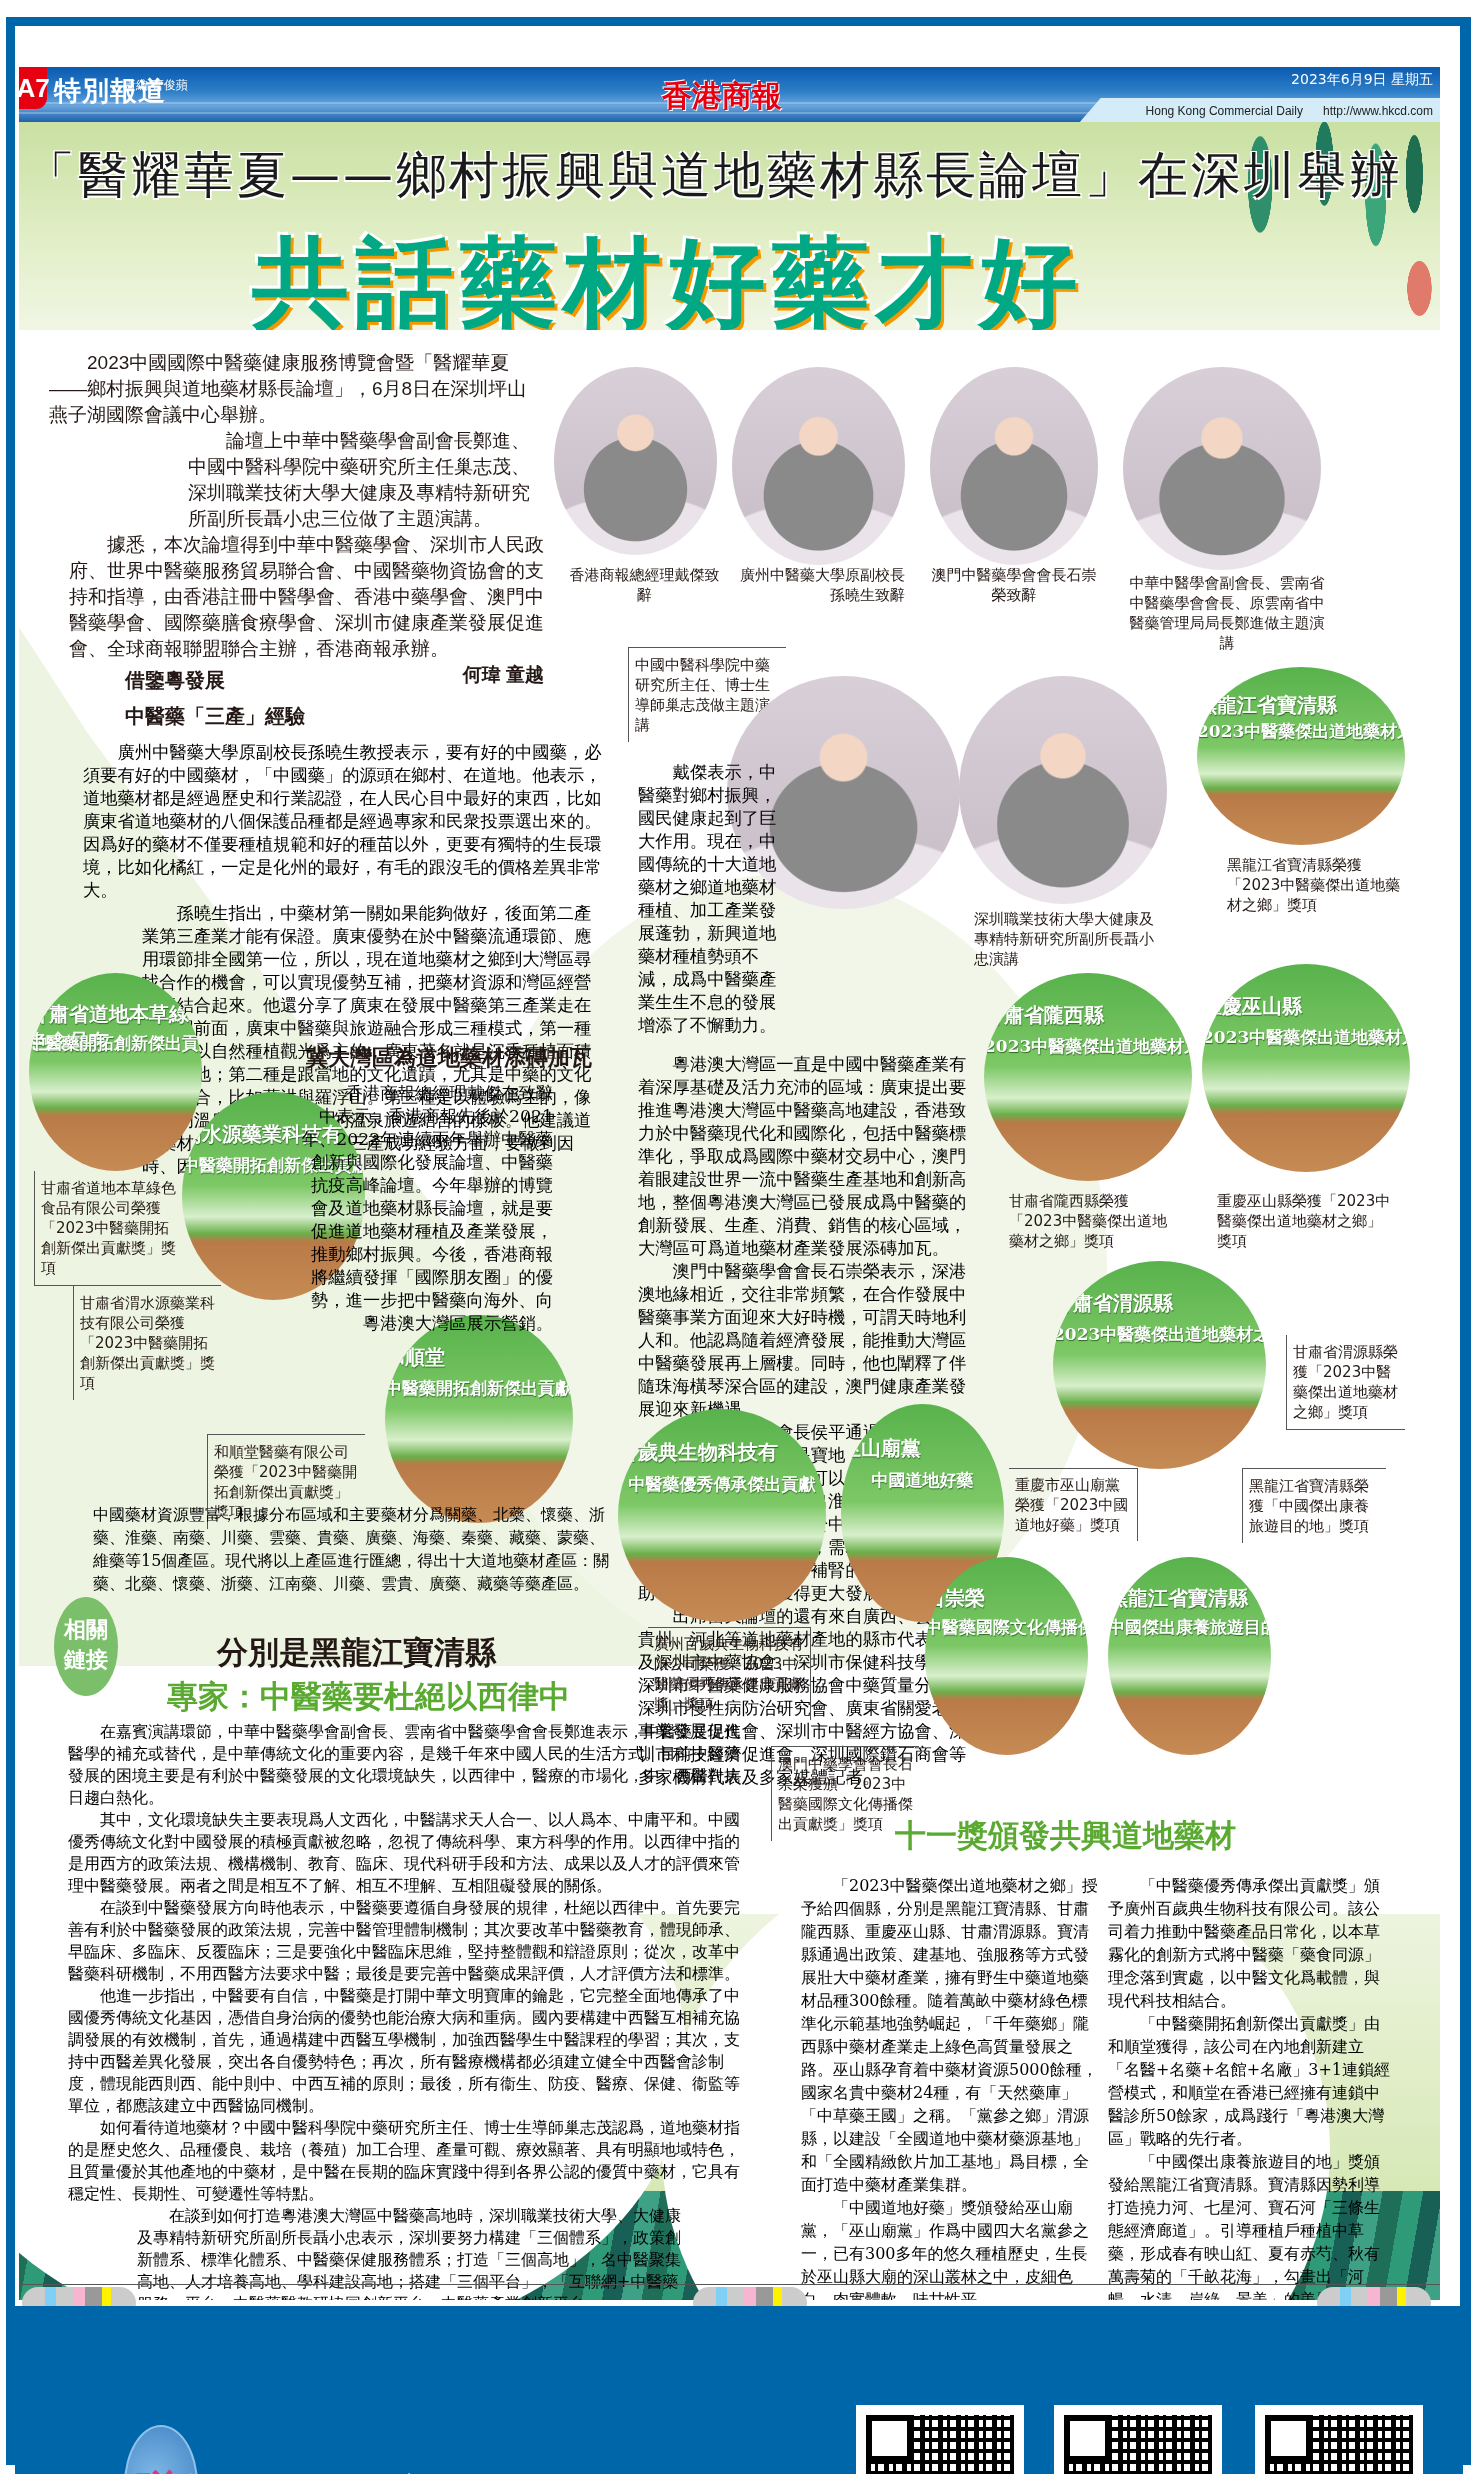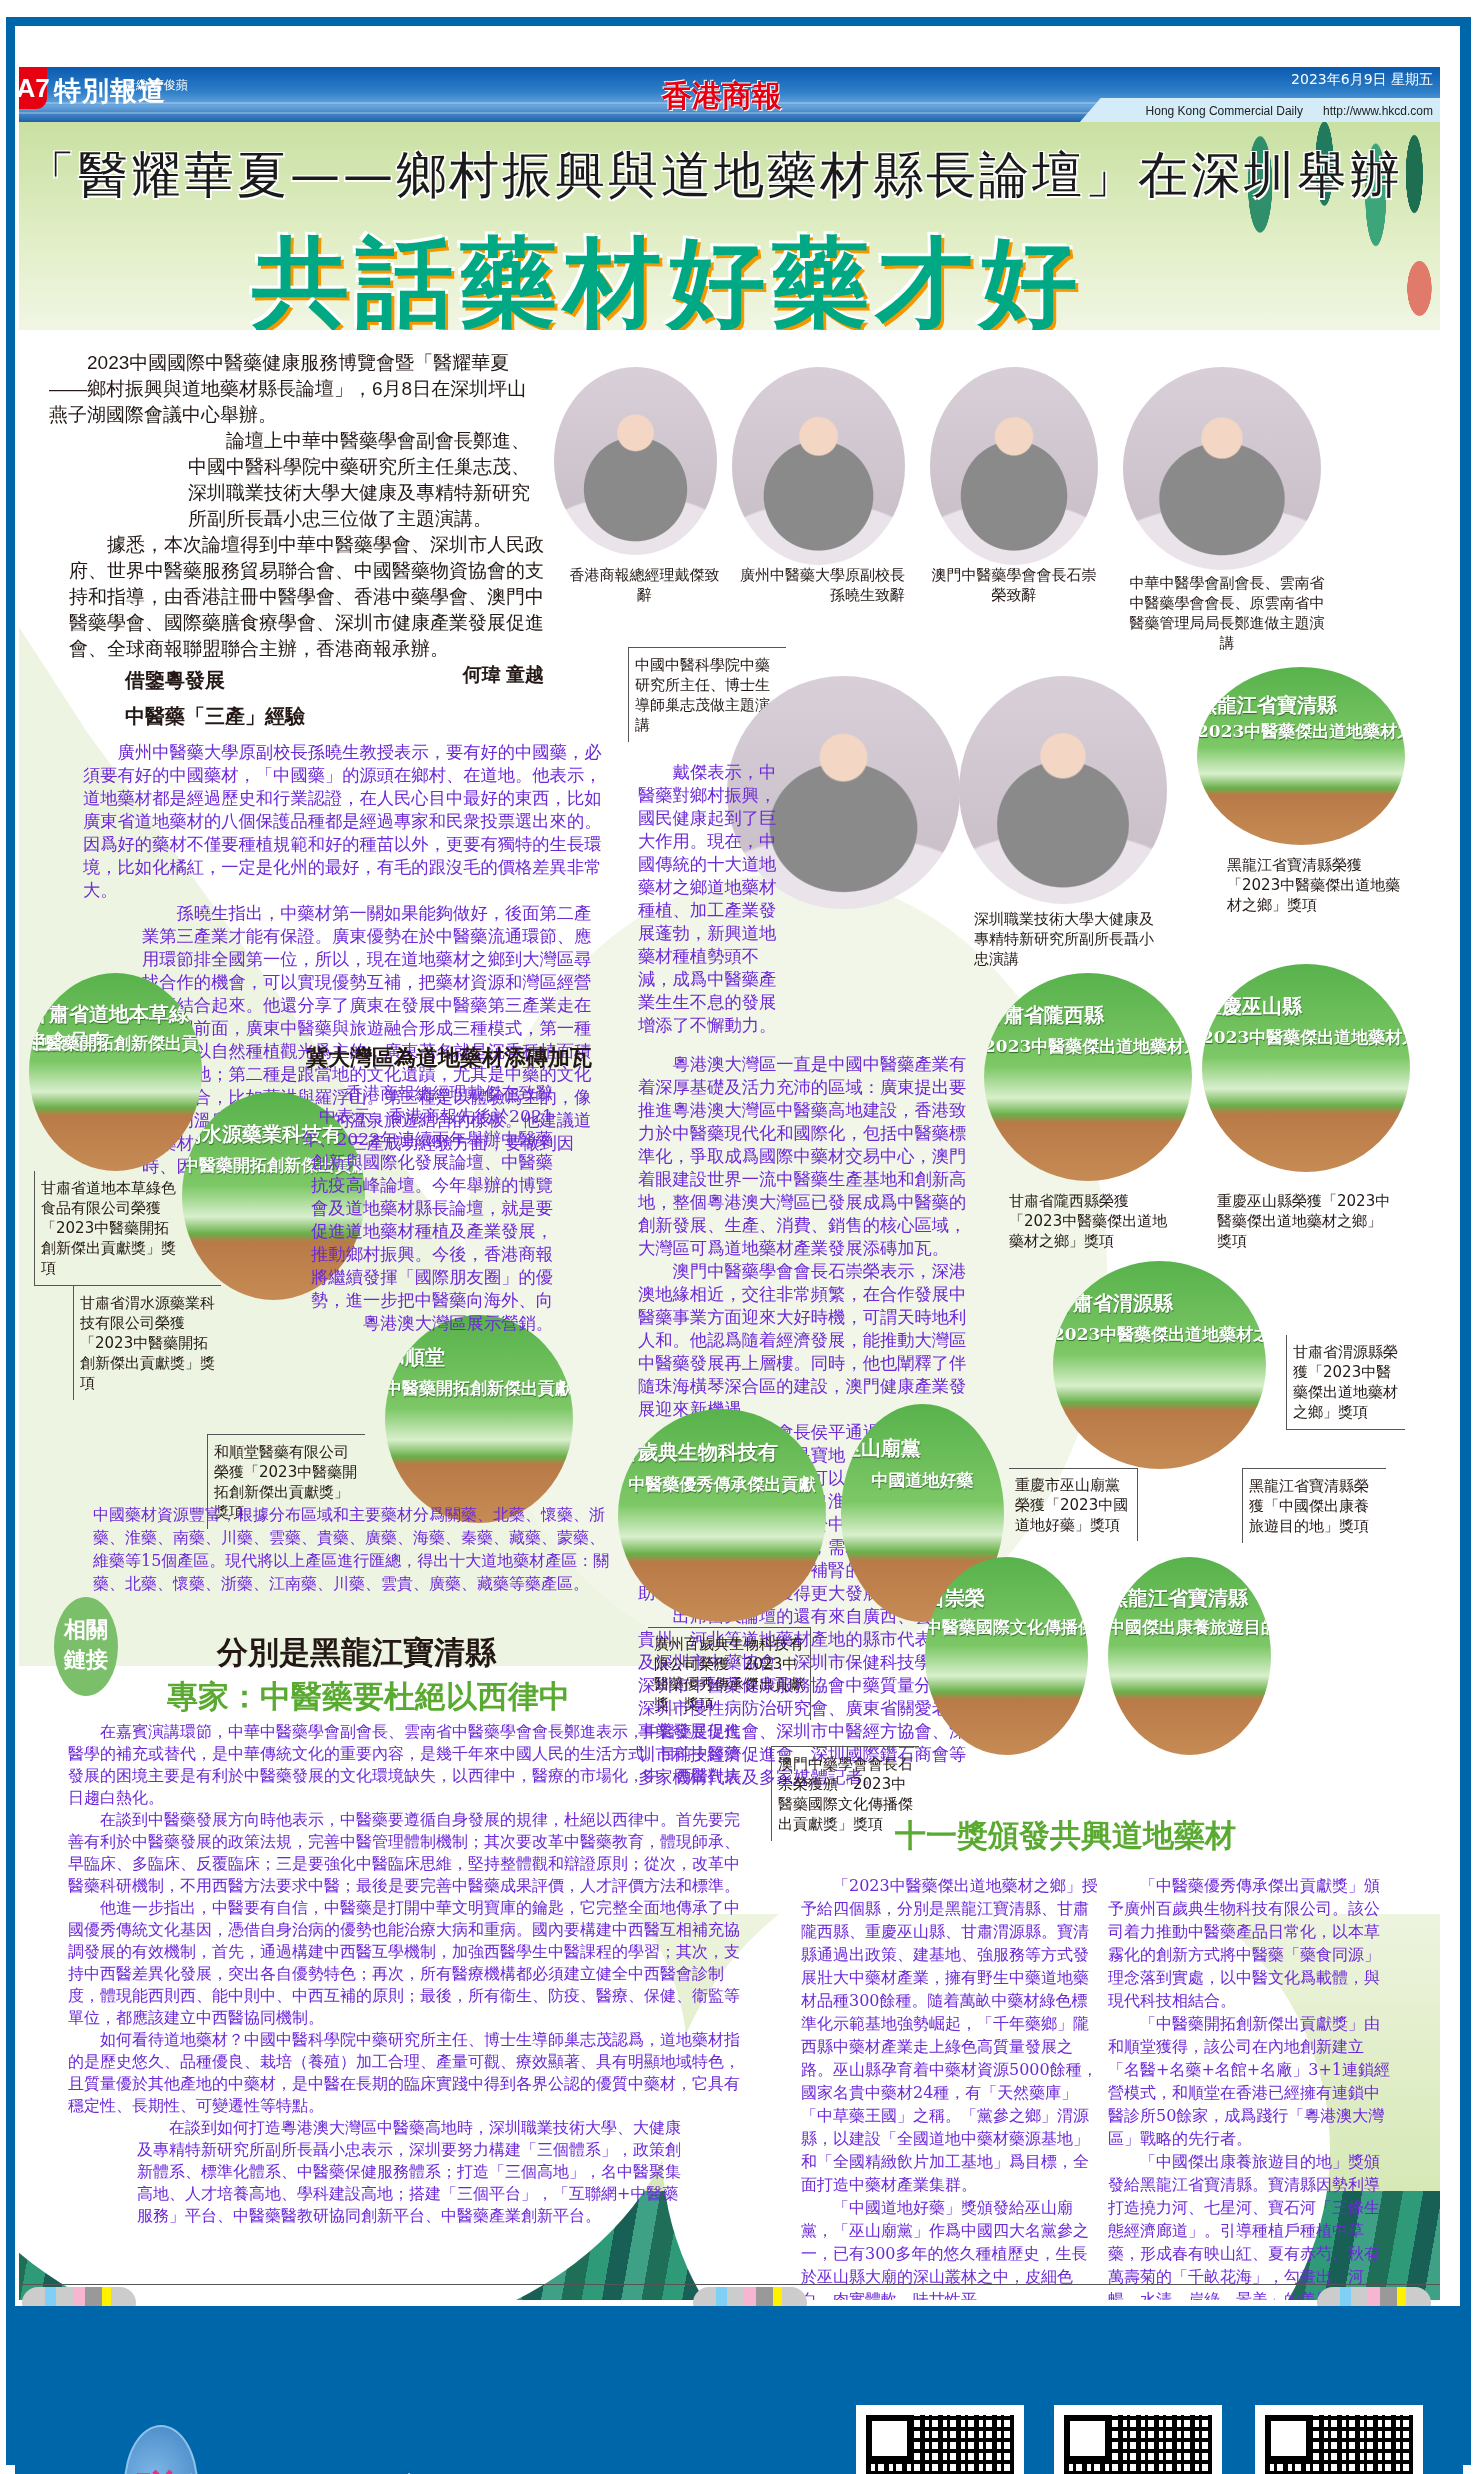--- a/index.html
+++ b/index.html
@@ -23,21 +23,21 @@
  radial-gradient(ellipse 14px 64px at 90% 25%,#1e6e52 60%,transparent 62%),
  radial-gradient(ellipse 20px 45px at 92% 80%,#e07a6a 60%,transparent 62%)}
 .kicker{position:absolute;left:6px;top:20px;width:1416px;text-align:left;font-size:50px;color:#1a1a1a;letter-spacing:3px;text-shadow:1.5px 1.5px 0 #fff,-1.5px -1.5px 0 #fff,1.5px -1.5px 0 #fff,-1.5px 1.5px 0 #fff;white-space:nowrap}
 .headline{position:absolute;left:233px;top:97px;font-size:97px;font-weight:bold;color:#00a984;letter-spacing:7px;text-shadow:-3px -3px 0 #fff,3px 3px 0 #f39800,3px -1.5px 0 #fff}
 .body{position:absolute;left:19px;top:330px;width:1421px;height:1970px;background:#fff;overflow:hidden}
 .bg1{position:absolute;left:0;top:297px;width:841px;height:1039px;background:#eef4e2;clip-path:polygon(0 0,8% 10%,62% 70%,100% 100%,0 100%)}
 .bg2{position:absolute;left:445px;top:544px;width:643px;height:792px;background:#f1f6e8;border-radius:50%}
 .bgb{position:absolute;left:0;top:1584px;width:1421px;height:386px;background:linear-gradient(180deg,#eef4df,#cde4a6)}
 .plants{position:absolute;left:0;top:1861px;width:1421px;height:109px;background:repeating-linear-gradient(100deg,#1f6e58 0 20px,#2f9a78 20px 40px,#186055 40px 59px,#3ea186 59px 79px)}
 .circleW{position:absolute;background:#fff;border-radius:50%}
-.txt{position:absolute;font-size:17.3px;line-height:23px;color:#6d28d9;font-family:"DejaVu Serif",serif}
+.txt{position:absolute;font-size:17.3px;line-height:23px;color:#000000;font-family:"DejaVu Serif",serif}
 .txt p{text-indent:2em}
 .intro{position:absolute;font-size:19px;line-height:26px;font-family:"Liberation Sans",sans-serif;color:#231815}
 .photo{position:absolute;border-radius:50%;overflow:hidden}
 .photo.speaker{background:radial-gradient(circle at 50% 35%,#f3d6c4 0 12%,transparent 13%),radial-gradient(ellipse 32% 28% at 50% 65%,#8a8a8a 0 98%,transparent 100%),radial-gradient(ellipse 60% 24% at 50% 92%,#eae4ea 0 96%,transparent 100%),linear-gradient(180deg,#d8cfd8,#c7bcc6)}
 .photo.award{background:linear-gradient(180deg,#58b24c 0%,#7dc866 45%,#d8efcc 60%,#6ab04a 68%,#b97a48 72%,#c68b54 100%)}
 .photo .ptitle{position:absolute;left:0;right:0;top:14%;text-align:left;color:#fff;font-size:20px;font-weight:bold;font-family:"DejaVu Serif",serif;text-shadow:0.5px 0.5px 1px #2d6b22}
 .photo .psub{position:absolute;left:0;right:0;top:30%;text-align:center;color:#fff;font-size:17px;font-weight:bold;font-family:"DejaVu Serif",serif;text-shadow:0.5px 0.5px 1px #2d6b22;white-space:nowrap}
 .cap{position:absolute;font-size:15px;line-height:20px;color:#231815;font-family:"DejaVu Sans",sans-serif}
 .cap.box{border-left:1px solid #555;border-top:1px solid #555;padding:7px 6px}
 .cap.boxb{border-left:1px solid #555;border-bottom:1px solid #555;padding:7px 6px}
@@ -196,20 +196,21 @@
     <div class="psub">中國傑出康養旅遊目的地</div>
   </div>
   <div class="cap box" style="left:752px;top:1416px;width:148px">澳門中藥學會會長石崇榮獲頒「2023中醫藥國際文化傳播傑出貢獻獎」獎項</div>
 
   <div class="txt" style="left:74px;top:1173px;width:520px;text-align:left;font-size:16px;line-height:23px">中國藥材資源豐富，根據分布區域和主要藥材分爲關藥、北藥、懷藥、浙藥、淮藥、南藥、川藥、雲藥、貴藥、廣藥、海藥、秦藥、藏藥、蒙藥、維藥等15個產區。現代將以上產區進行匯總，得出十大道地藥材產區：關藥、北藥、懷藥、浙藥、江南藥、川藥、雲貴、廣藥、藏藥等藥產區。</div>
   <div class="related" style="left:35px;top:1267px"><span>相關鏈接</span></div>
   <div class="sub" style="left:198px;top:1302px;font-size:31px">分別是黑龍江寶清縣</div>
   <div class="green-title" style="left:148px;top:1346px;font-size:31px">專家：中醫藥要杜絕以西律中</div>
   <div class="txt" style="left:49px;top:1391px;width:683px;font-size:16px;line-height:22px">
     <p>在嘉賓演講環節，中華中醫藥學會副會長、雲南省中醫藥學會會長鄭進表示，中醫藥是現代醫學的補充或替代，是中華傳統文化的重要內容，是幾千年來中國人民的生活方式。目前中醫藥發展的困境主要是有利於中醫藥發展的文化環境缺失，以西律中，醫療的市場化，中、西醫對抗日趨白熱化。</p>
+    <p>其中，文化環境缺失主要表現爲人文西化，中醫講求天人合一、以人爲本、中庸平和。中國優秀傳統文化對中國發展的積極貢獻被忽略，忽視了傳統科學、東方科學的作用。以西律中指的是用西方的政策法規、機構機制、教育、臨床、現代科研手段和方法、成果以及人才的評價來管理中醫藥發展。兩者之間是相互不了解、相互不理解、互相阻礙發展的關係。</p>
     <p>在談到中醫藥發展方向時他表示，中醫藥要遵循自身發展的規律，杜絕以西律中。首先要完善有利於中醫藥發展的政策法規，完善中醫管理體制機制；其次要改革中醫藥教育，體現師承、早臨床、多臨床、反覆臨床；三是要強化中醫臨床思維，堅持整體觀和辯證原則；從次，改革中醫藥科研機制，不用西醫方法要求中醫；最後是要完善中醫藥成果評價，人才評價方法和標準。</p>
     <p>他進一步指出，中醫要有自信，中醫藥是打開中華文明寶庫的鑰匙，它完整全面地傳承了中國優秀傳統文化基因，憑借自身治病的優勢也能治療大病和重病。國內要構建中西醫互相補充協調發展的有效機制，首先，通過構建中西醫互學機制，加強西醫學生中醫課程的學習；其次，支持中西醫差異化發展，突出各自優勢特色；再次，所有醫療機構都必須建立健全中西醫會診制度，體現能西則西、能中則中、中西互補的原則；最後，所有衞生、防疫、醫療、保健、衞監等單位，都應該建立中西醫協同機制。</p>
     <p>如何看待道地藥材？中國中醫科學院中藥研究所主任、博士生導師巢志茂認爲，道地藥材指的是歷史悠久、品種優良、栽培（養殖）加工合理、產量可觀、療效顯著、具有明顯地域特色，且質量優於其他產地的中藥材，是中醫在長期的臨床實踐中得到各界公認的優質中藥材，它具有穩定性、長期性、可變遷性等特點。</p>
     <p style="padding:0 69px">在談到如何打造粵港澳大灣區中醫藥高地時，深圳職業技術大學、大健康及專精特新研究所副所長聶小忠表示，深圳要努力構建「三個體系」，政策創新體系、標準化體系、中醫藥保健服務體系；打造「三個高地」，名中醫聚集高地、人才培養高地、學科建設高地；搭建「三個平台」，「互聯網+中醫藥服務」平台、中醫藥醫教研協同創新平台、中醫藥產業創新平台。</p>
 
   </div>
 
   <div class="green-title" style="left:876px;top:1485px;font-size:31px">十一獎頒發共興道地藥材</div>
   <div class="txt" style="left:782px;top:1544px;width:297px;font-size:16px;line-height:23px">
     <p>「2023中醫藥傑出道地藥材之鄉」授予給四個縣，分別是黑龍江寶清縣、甘肅隴西縣、重慶巫山縣、甘肅渭源縣。寶清縣通過出政策、建基地、強服務等方式發展壯大中藥材產業，擁有野生中藥道地藥材品種300餘種。隨着萬畝中藥材綠色標準化示範基地強勢崛起，「千年藥鄉」隴西縣中藥材產業走上綠色高質量發展之路。巫山縣孕育着中藥材資源5000餘種，國家名貴中藥材24種，有「天然藥庫」「中草藥王國」之稱。「黨參之鄉」渭源縣，以建設「全國道地中藥材藥源基地」和「全國精緻飲片加工基地」爲目標，全面打造中藥材產業集群。</p>

